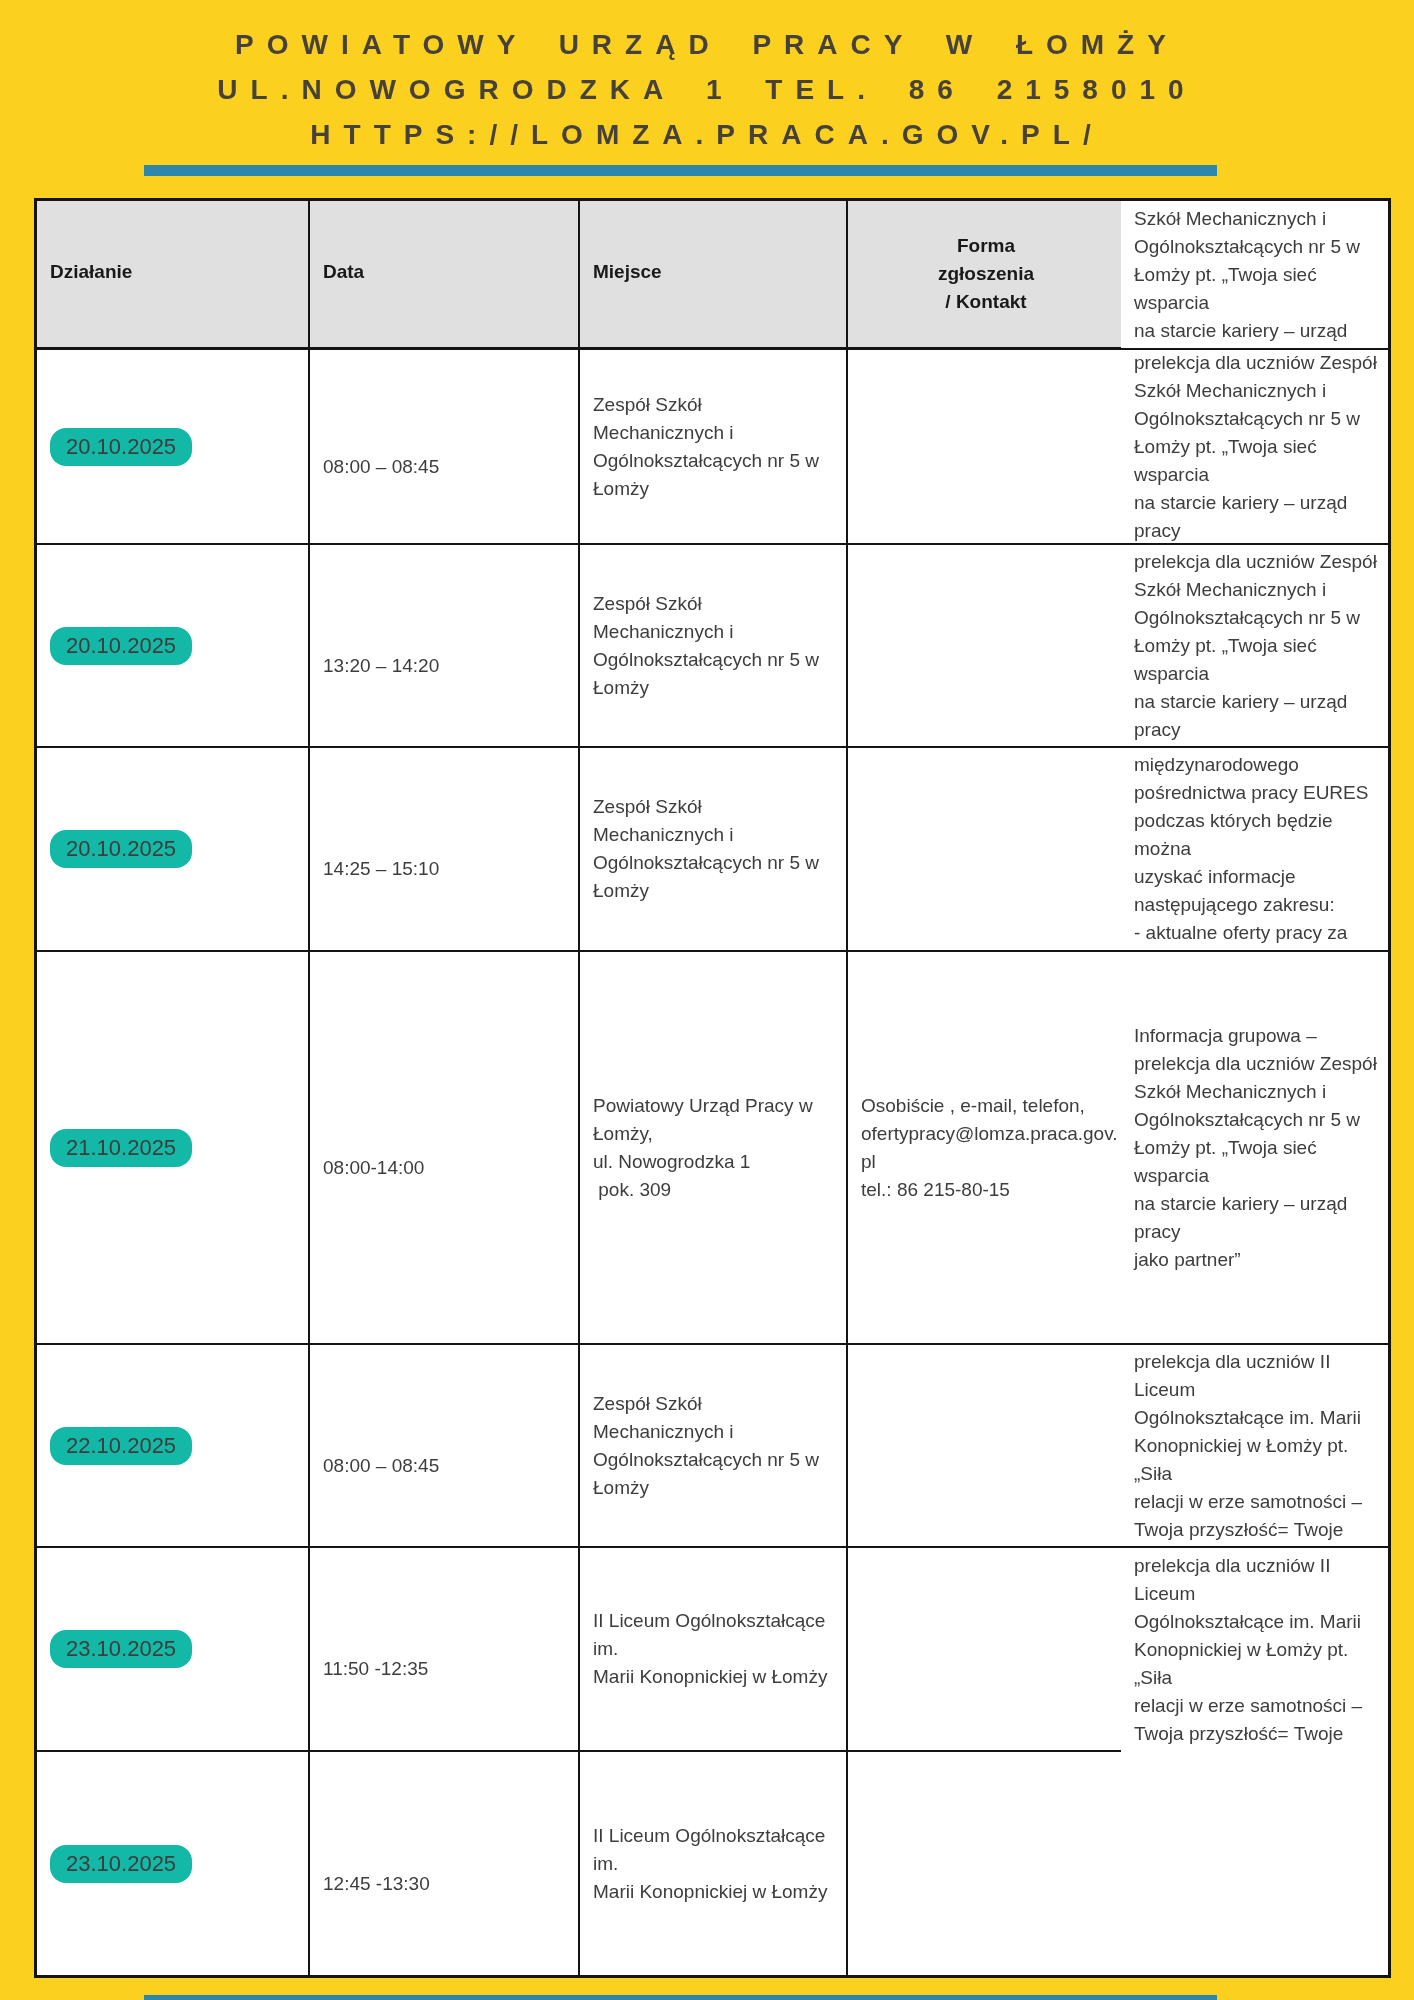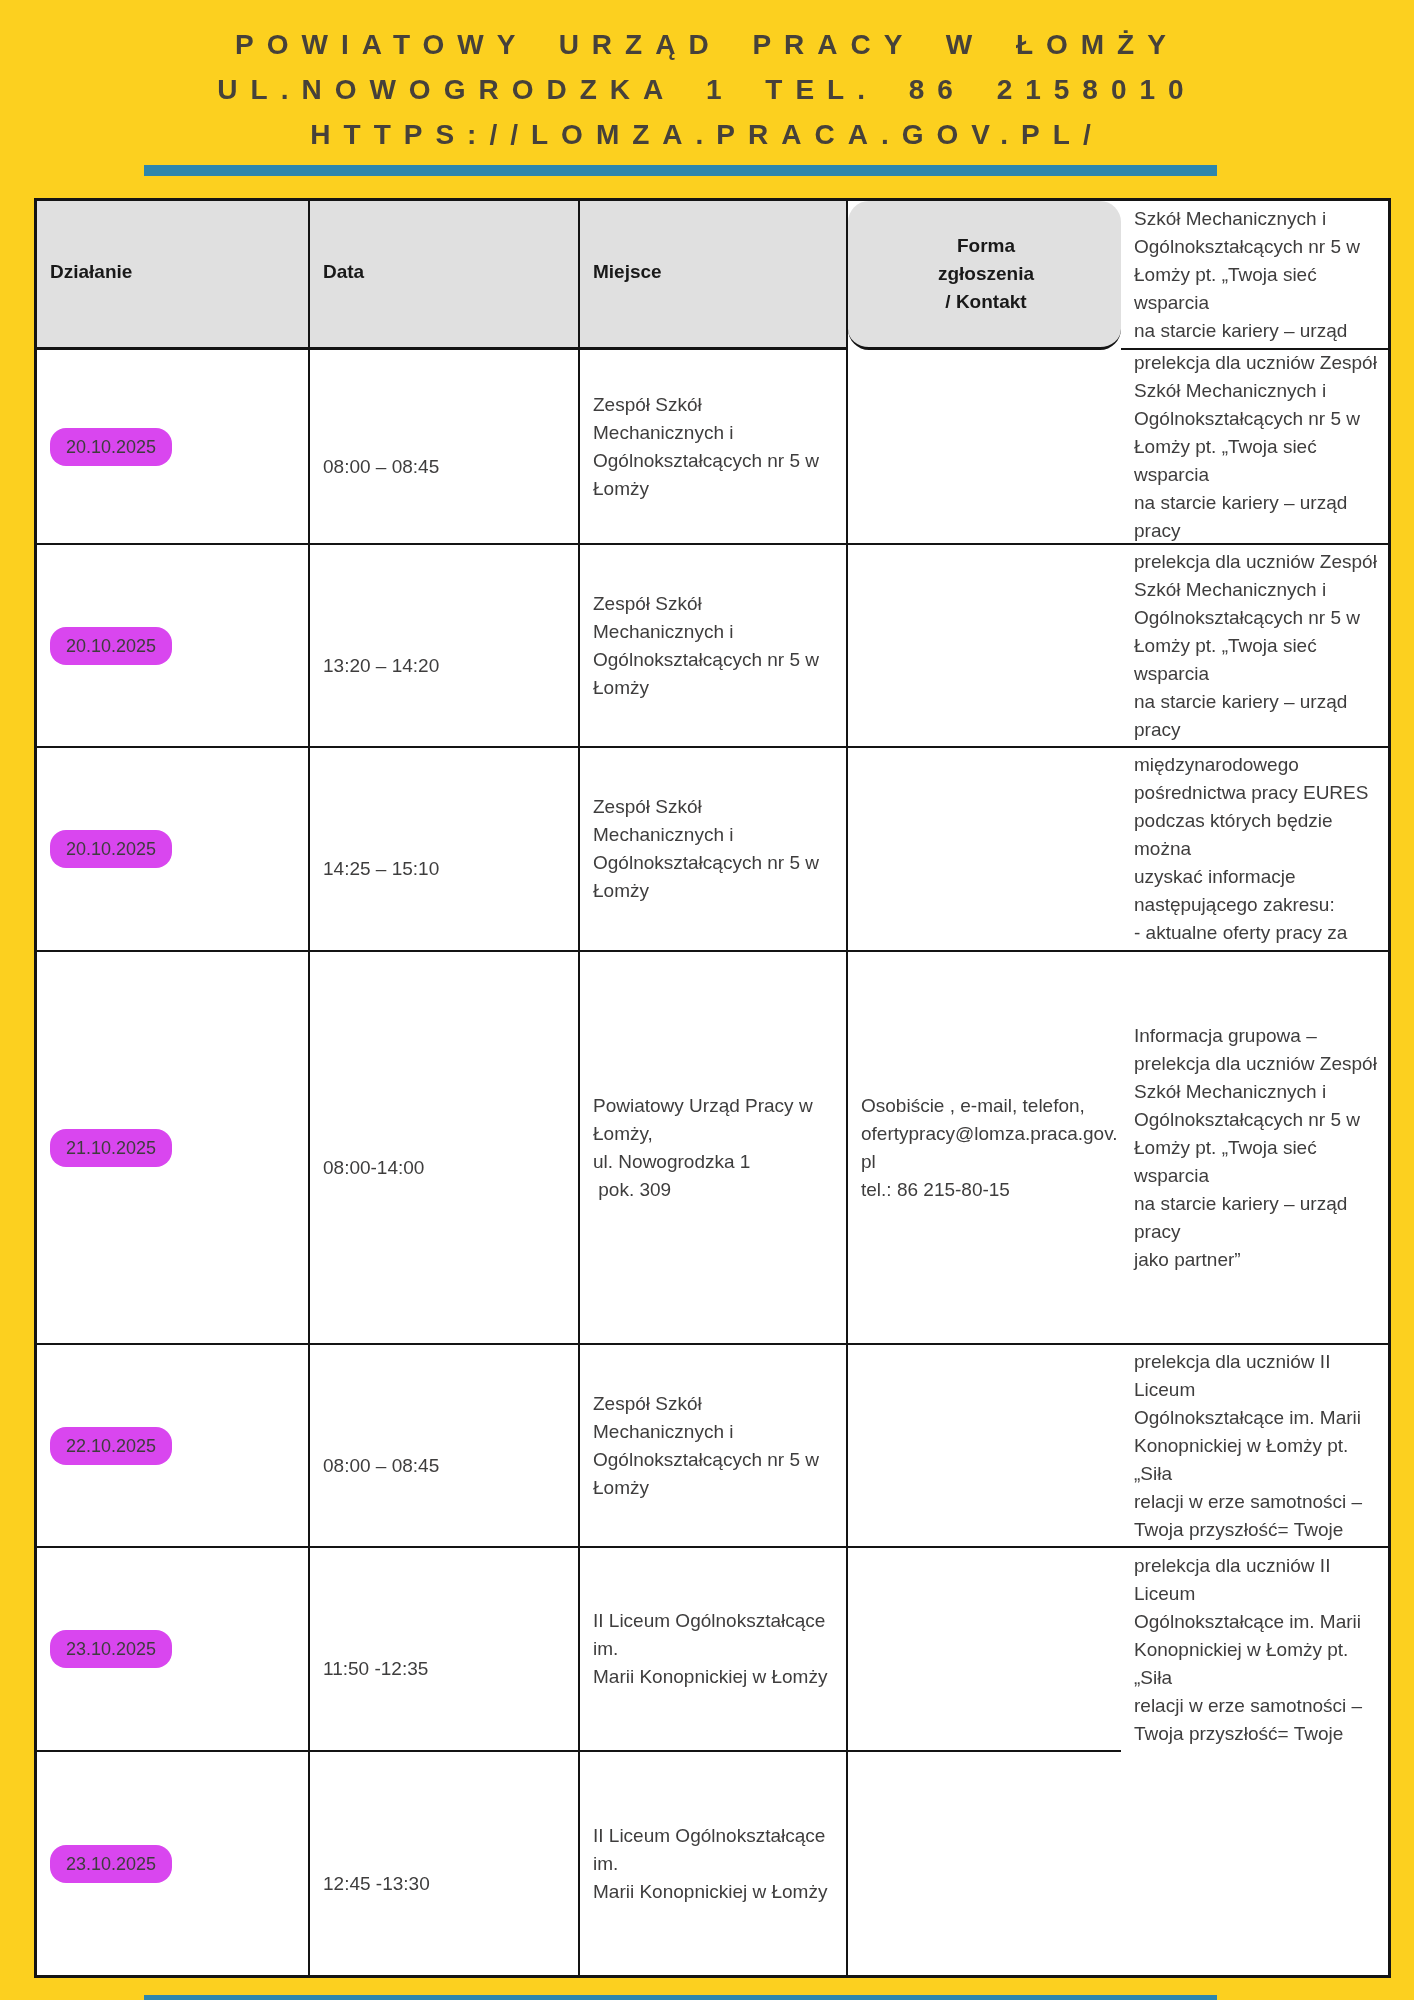--- a/index.html
+++ b/index.html
@@ -68,32 +68,31 @@
     font-weight:bold;
     color:#191919;
     align-items:flex-end;
     padding-bottom:61px;
   }
   .th.center{
     align-items:center;
     justify-content:center;
     text-align:center;
     padding-bottom:6px;
-    border-radius:21px;
   }
 
   .multiline{ white-space:pre-line; }
   .nowrap{ white-space:nowrap;margin-top:40px; }
 
   .pill{
     display:inline-block;
-    background:#d946ef;
+    background:#14b8a6;
     border-radius:16px;
     padding:5px 16px;
-    font-size:18px;
+    font-size:22px;
     color:#3e3d3d;
     white-space:nowrap;
   }
   .pill:empty{ display:none; }
 </style>
 </head>
 <body>
 
 <div class="page">
 

